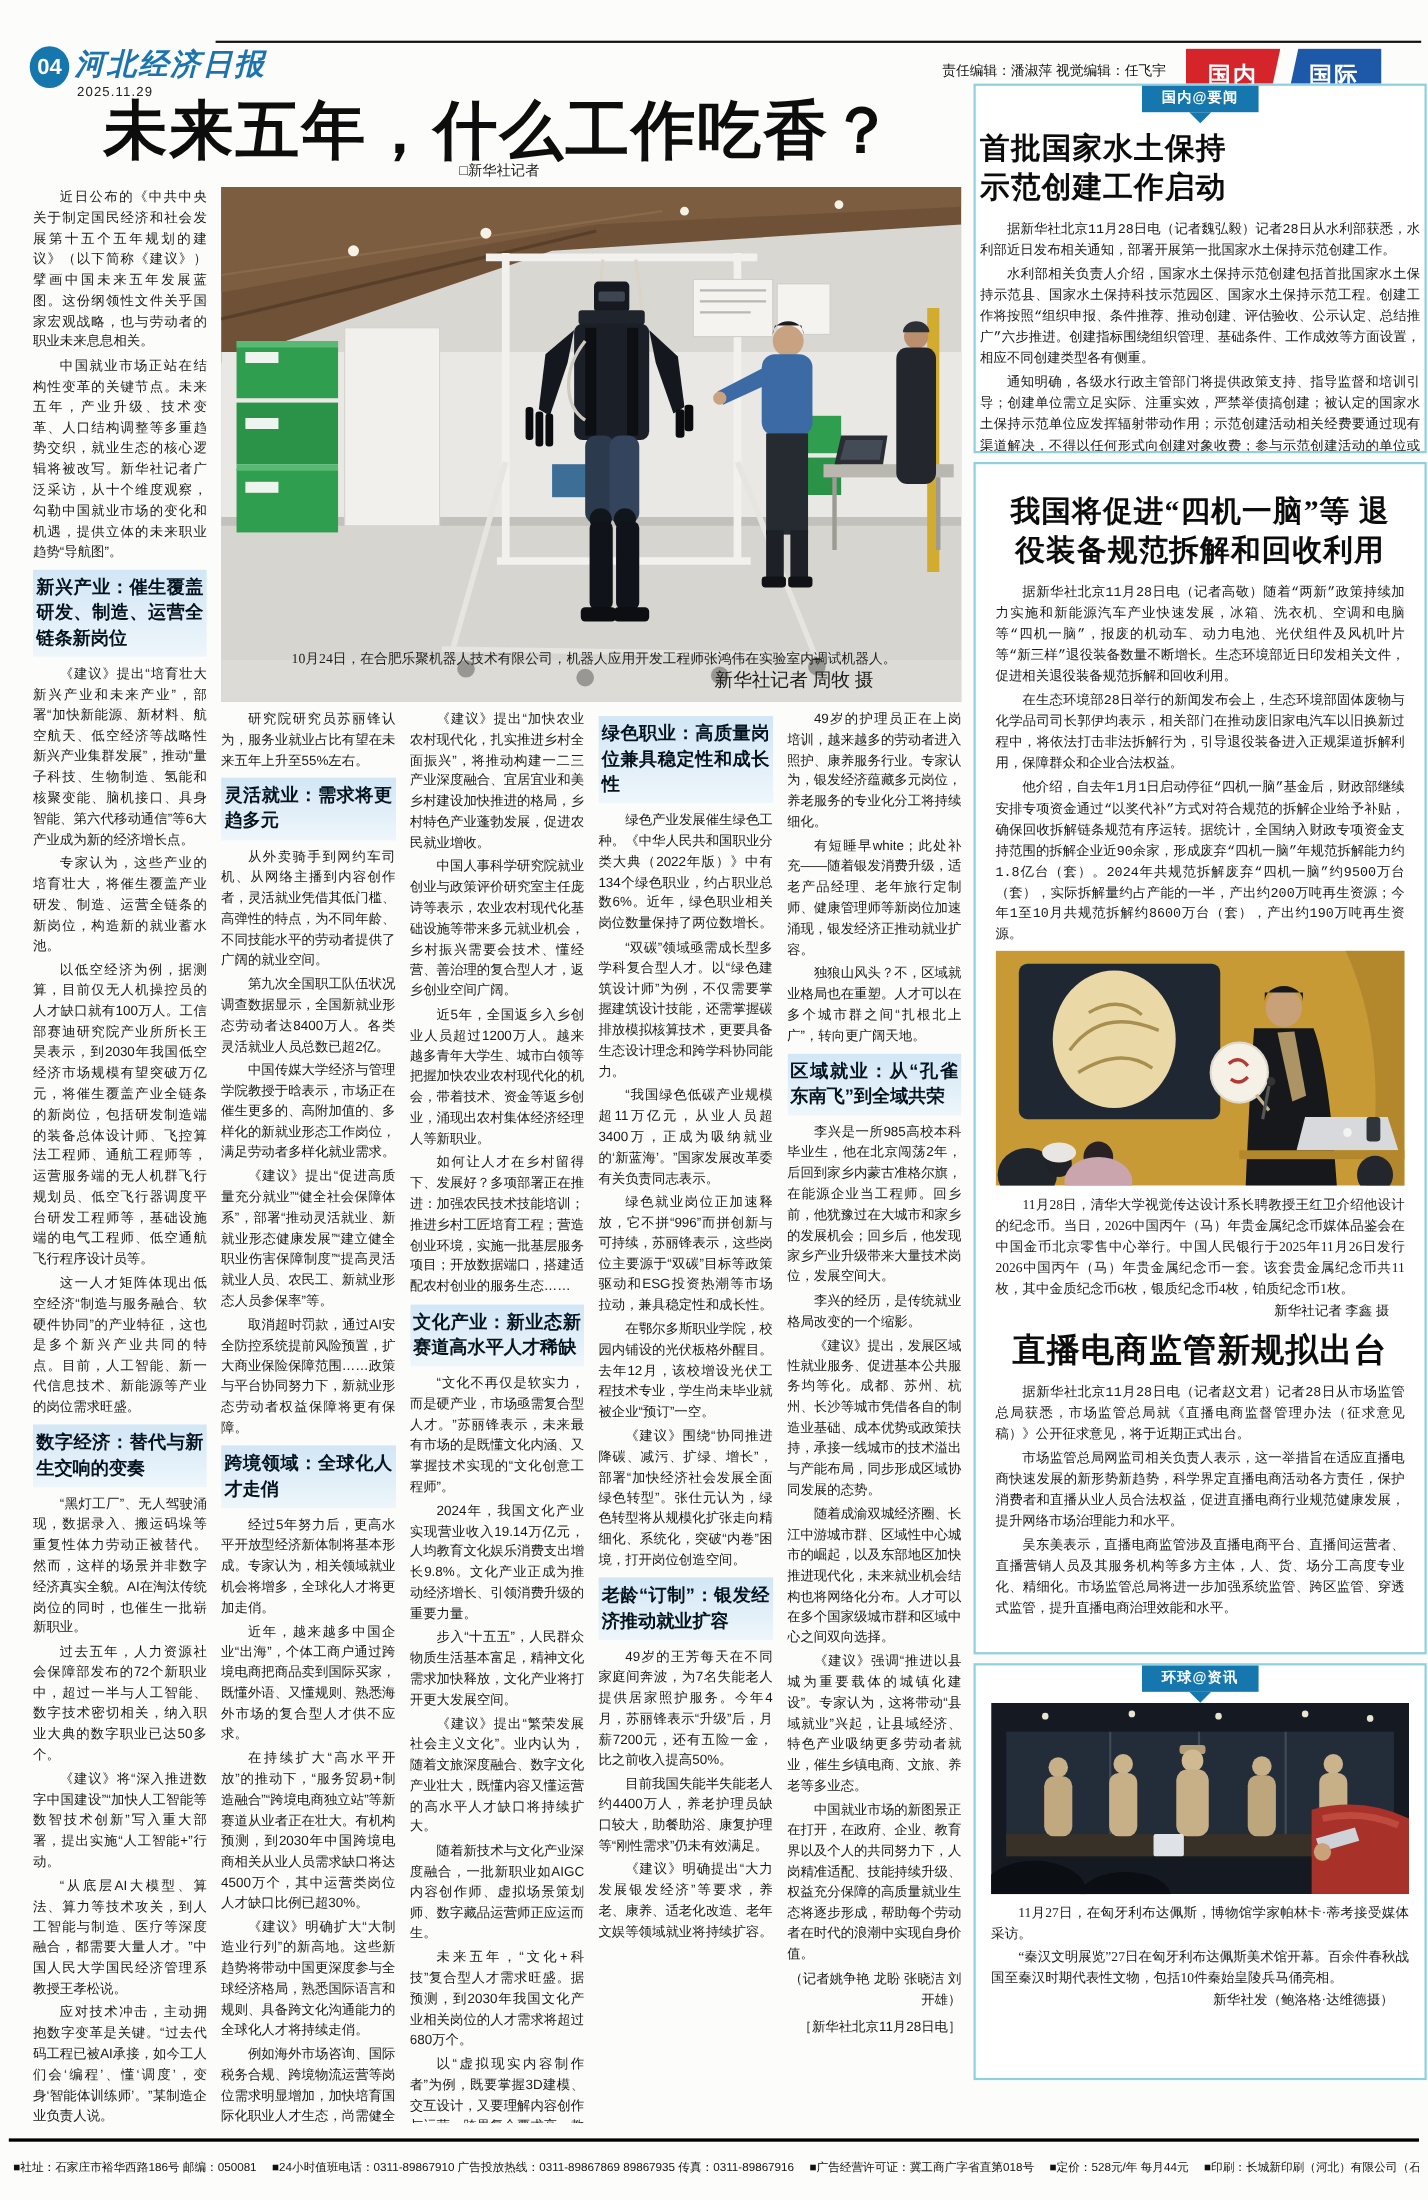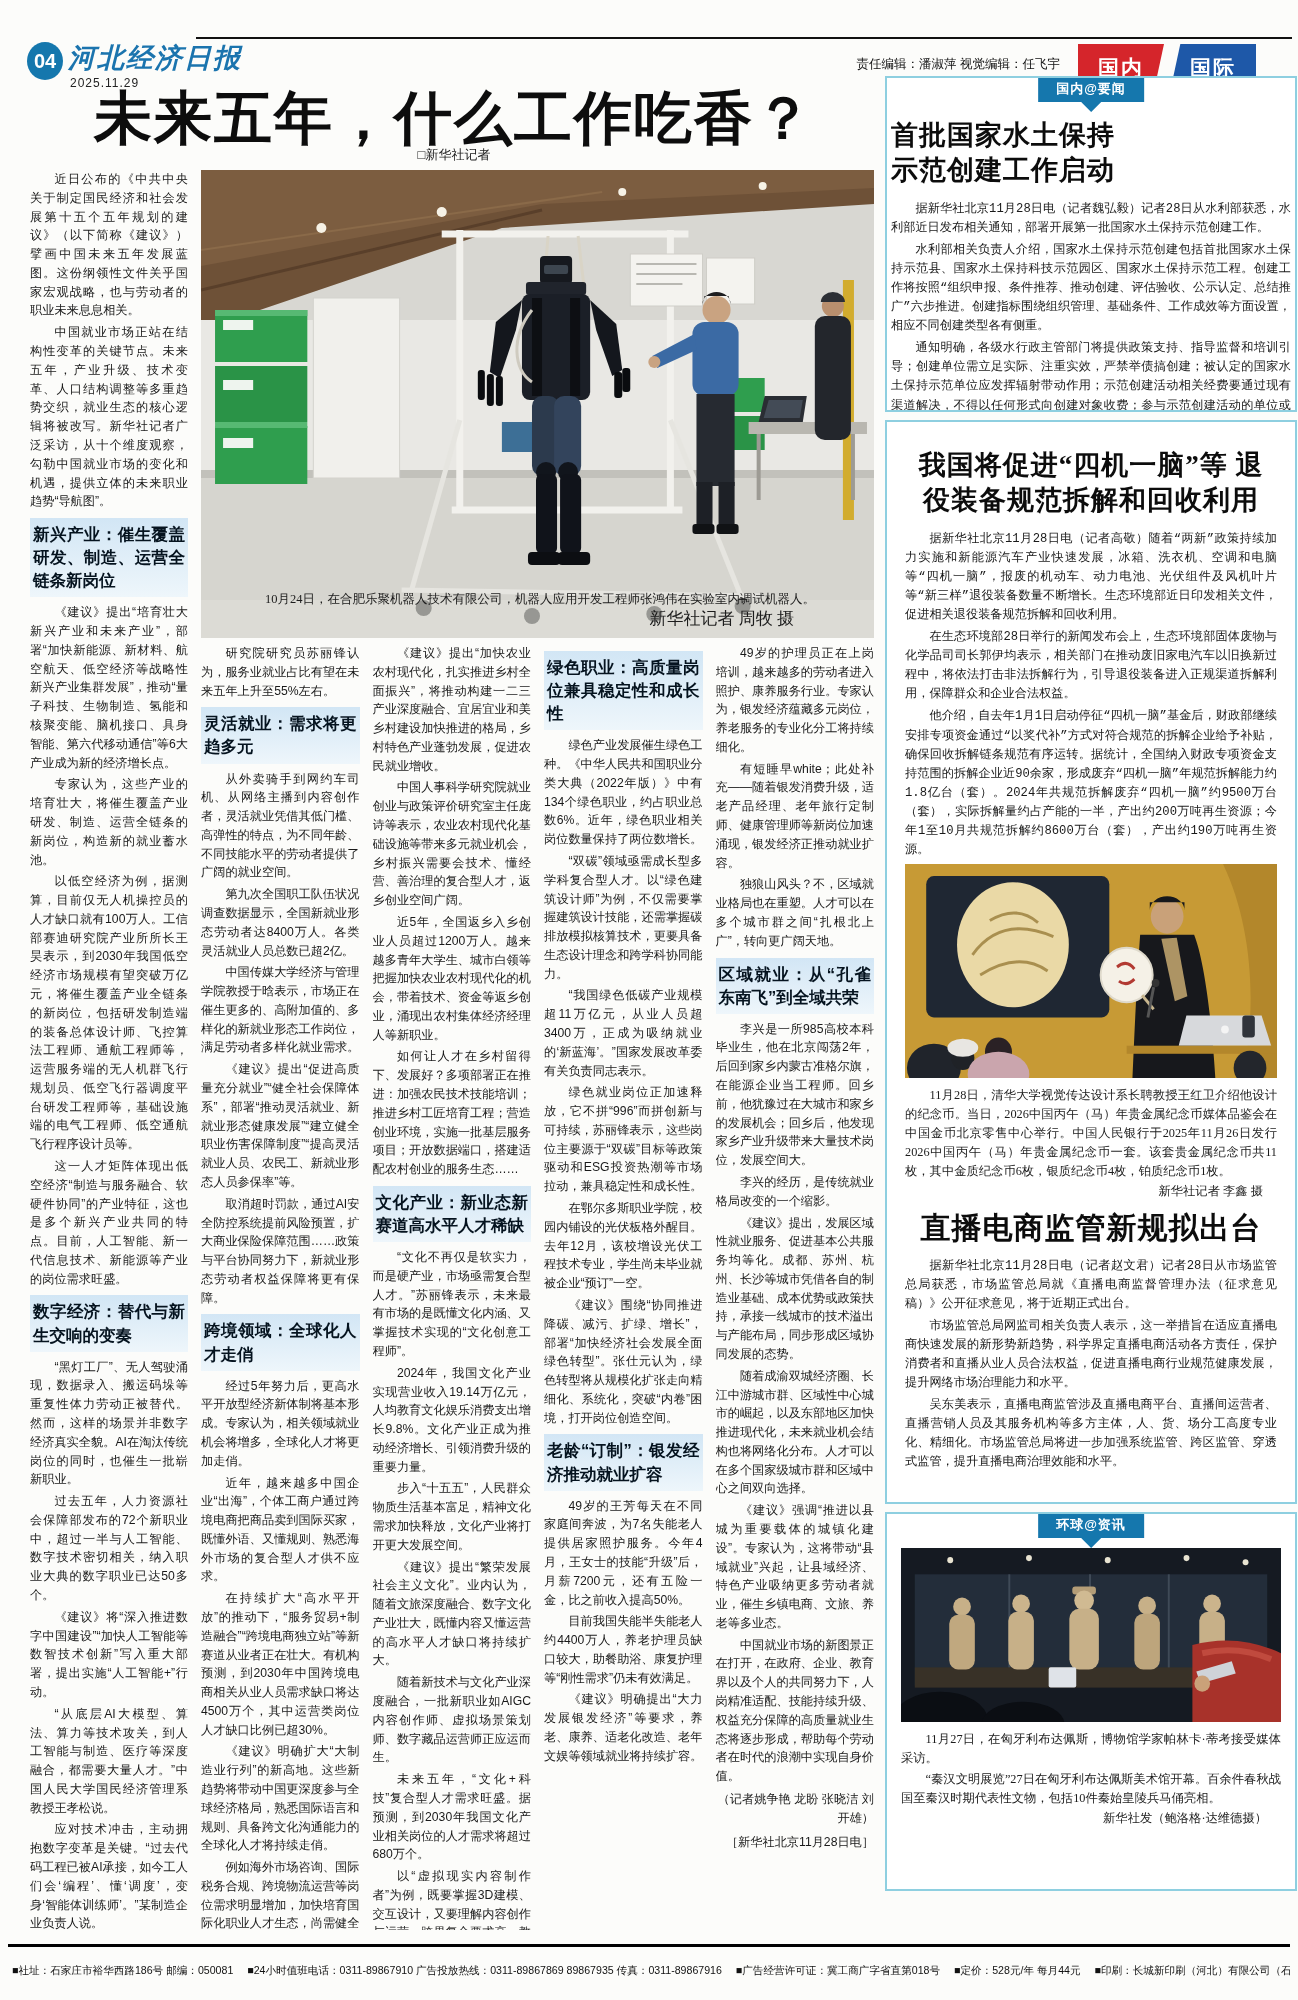--- a/index.html
+++ b/index.html
@@ -248,21 +248,21 @@
         </div>
       <div class="acol">
           <div class="subhead">绿色职业：高质量岗位兼具稳定性和成长性</div>
           <div class="para">绿色产业发展催生绿色工种。《中华人民共和国职业分类大典（2022年版）》中有134个绿色职业，约占职业总数6%。近年，绿色职业相关岗位数量保持了两位数增长。</div>
           <div class="para">“双碳”领域亟需成长型多学科复合型人才。以“绿色建筑设计师”为例，不仅需要掌握建筑设计技能，还需掌握碳排放模拟核算技术，更要具备生态设计理念和跨学科协同能力。</div>
           <div class="para">“我国绿色低碳产业规模超11万亿元，从业人员超3400万，正成为吸纳就业的‘新蓝海’。”国家发展改革委有关负责同志表示。</div>
           <div class="para">绿色就业岗位正加速释放，它不拼“996”而拼创新与可持续，苏丽锋表示，这些岗位主要源于“双碳”目标等政策驱动和ESG投资热潮等市场拉动，兼具稳定性和成长性。</div>
           <div class="para">在鄂尔多斯职业学院，校园内铺设的光伏板格外醒目。去年12月，该校增设光伏工程技术专业，学生尚未毕业就被企业“预订”一空。</div>
           <div class="para">《建议》围绕“协同推进降碳、减污、扩绿、增长”，部署“加快经济社会发展全面绿色转型”。张仕元认为，绿色转型将从规模化扩张走向精细化、系统化，突破“内卷”困境，打开岗位创造空间。</div>
           <div class="subhead">老龄“订制”：银发经济推动就业扩容</div>
-          <div class="para">49岁的王芳每天在不同家庭间奔波，为7名失能老人提供居家照护服务。今年4月，王女士的技能“升级”后，月薪7200元，还有五险一金，比之前收入提高50%。</div>
+          <div class="para">49岁的王芳每天在不同家庭间奔波，为7名失能老人提供居家照护服务。今年4月，苏丽锋表示“升级”后，月薪7200元，还有五险一金，比之前收入提高50%。</div>
           <div class="para">目前我国失能半失能老人约4400万人，养老护理员缺口较大，助餐助浴、康复护理等“刚性需求”仍未有效满足。</div>
           <div class="para">《建议》明确提出“大力发展银发经济”等要求，养老、康养、适老化改造、老年文娱等领域就业将持续扩容。</div>
         </div>
       <div class="acol">
           <div class="para">49岁的护理员正在上岗培训，越来越多的劳动者进入照护、康养服务行业。专家认为，银发经济蕴藏多元岗位，养老服务的专业化分工将持续细化。</div>
           <div class="para">有短睡早white；此处补充——随着银发消费升级，适老产品经理、老年旅行定制师、健康管理师等新岗位加速涌现，银发经济正推动就业扩容。</div>
           <div class="para">独狼山风头？不，区域就业格局也在重塑。人才可以在多个城市群之间“扎根北上广”，转向更广阔天地。</div>
           <div class="subhead">区域就业：从“孔雀东南飞”到全域共荣</div>
           <div class="para">李兴是一所985高校本科毕业生，他在北京闯荡2年，后回到家乡内蒙古准格尔旗，在能源企业当工程师。回乡前，他犹豫过在大城市和家乡的发展机会；回乡后，他发现家乡产业升级带来大量技术岗位，发展空间大。</div>
           <div class="para">李兴的经历，是传统就业格局改变的一个缩影。</div>

